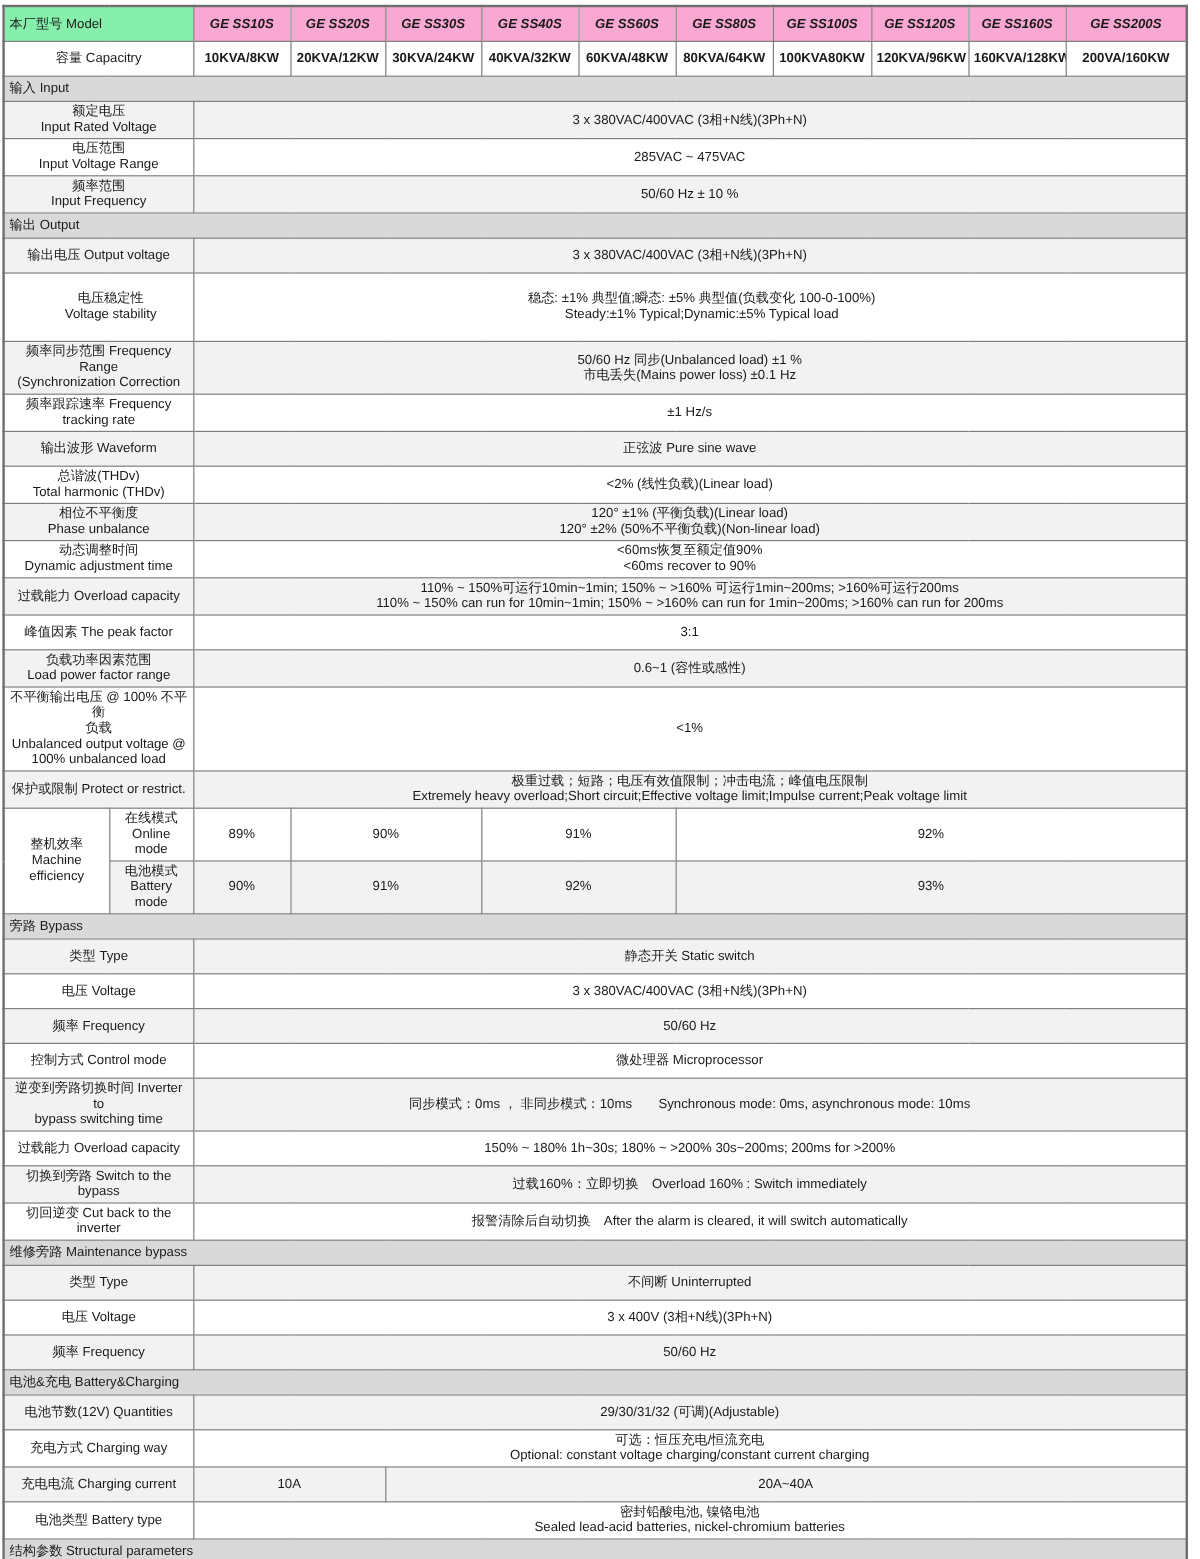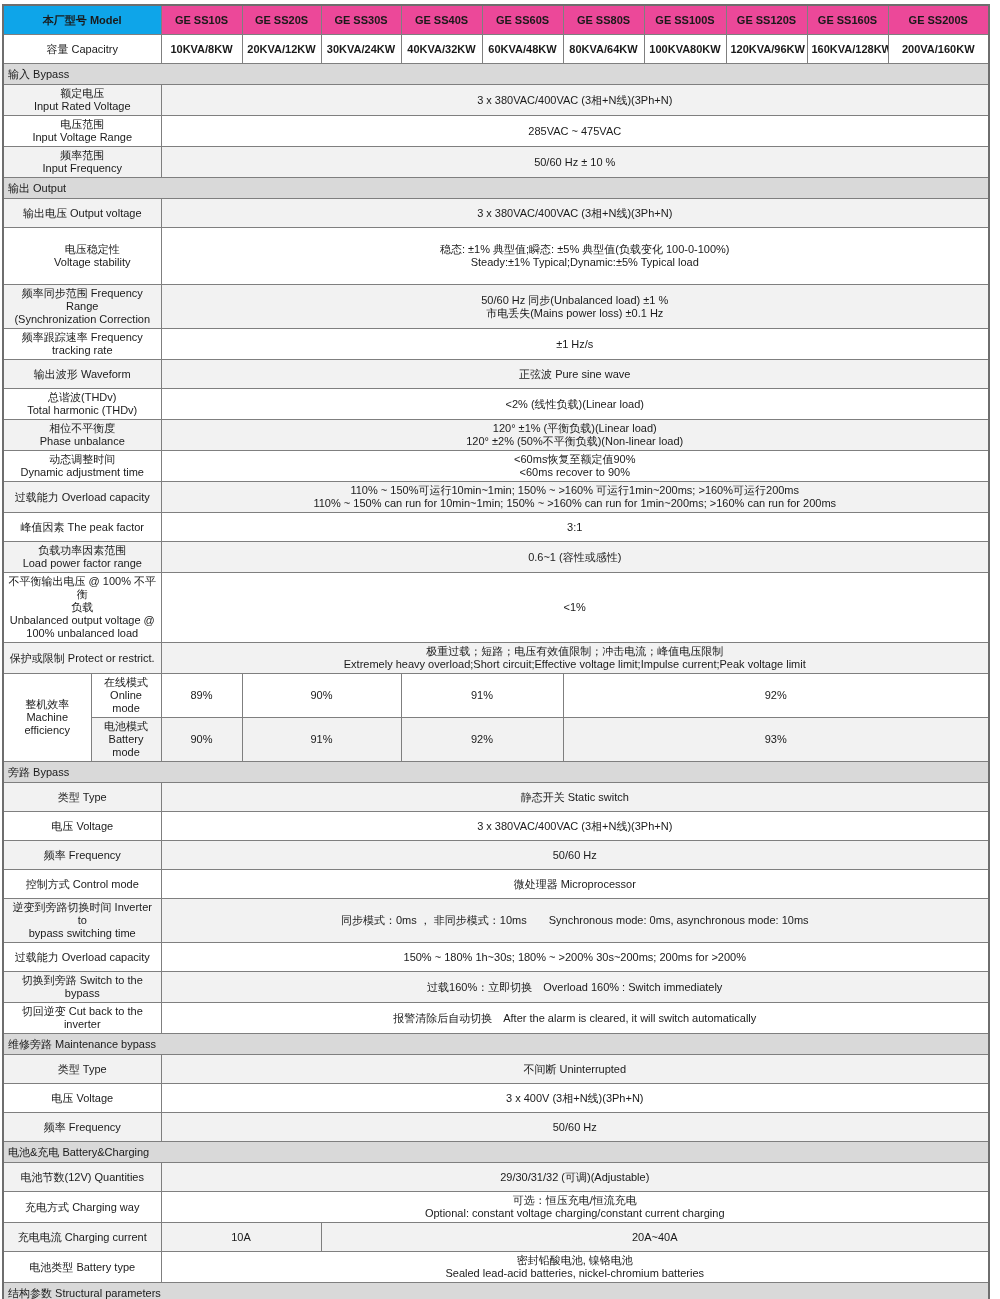--- a/index.html
+++ b/index.html
@@ -3,22 +3,22 @@
 <meta charset="utf-8">
 <style>
   html,body{margin:0;padding:0;background:#ffffff;}
   body{font-family:"Liberation Sans","DejaVu Sans",sans-serif;font-size:11px;color:#1a1a1a;}
   table{border-collapse:collapse;table-layout:fixed;width:986px;margin:4px 0 0 2px;border:2px solid #6e6e6e;}
   td{border:1px solid #7f7f7f;padding:2px 4px;vertical-align:middle;line-height:13px;height:24px;overflow:hidden;}
   .lab{text-align:center;white-space:pre-line;}
   .val{text-align:center;white-space:pre-line;}
   .sec{background:#d9d9d9;text-align:left;height:16px;}
   .g{background:#f2f2f2;}
-  .hdr{background:#ec4899;font-weight:bold;text-align:center;}
-  .hdr-lab{background:#0ea5e9;font-weight:bold;text-align:center;}
+  .hdr{background:#f9a8d4;font-weight:bold;text-align:center;font-style:italic;}
+  .hdr-lab{background:#86efac;font-weight:normal;text-align:left;}
   .bold{font-weight:bold;}
   .tall td{padding-top:15px;padding-bottom:15px;padding-left:24px;}
 </style>
 </head>
 <body>
 
 <table>
   <colgroup>
     <col style="width:88px">
       <col style="width:70px">
@@ -57,21 +57,21 @@
     <td class="val bold">40KVA/32KW</td>
     <td class="val bold">60KVA/48KW</td>
     <td class="val bold">80KVA/64KW</td>
     <td class="val bold">100KVA80KW</td>
     <td class="val bold">120KVA/96KW</td>
     <td class="val bold">160KVA/128KW</td>
     <td class="val bold">200VA/160KW</td>
   </tr>
 
   <tr>
-        <td colspan="12" class="sec">输入 Bypass</td>
+        <td colspan="12" class="sec">输入 Input</td>
       </tr>
   <tr>
         <td colspan="2" class="lab g">额定电压
 Input Rated Voltage</td>
         <td colspan="10" class="val g">3 x 380VAC/400VAC (3相+N线)(3Ph+N)</td>
       </tr>
   <tr>
         <td colspan="2" class="lab">电压范围
 Input Voltage Range</td>
         <td colspan="10" class="val">285VAC ~ 475VAC</td>

